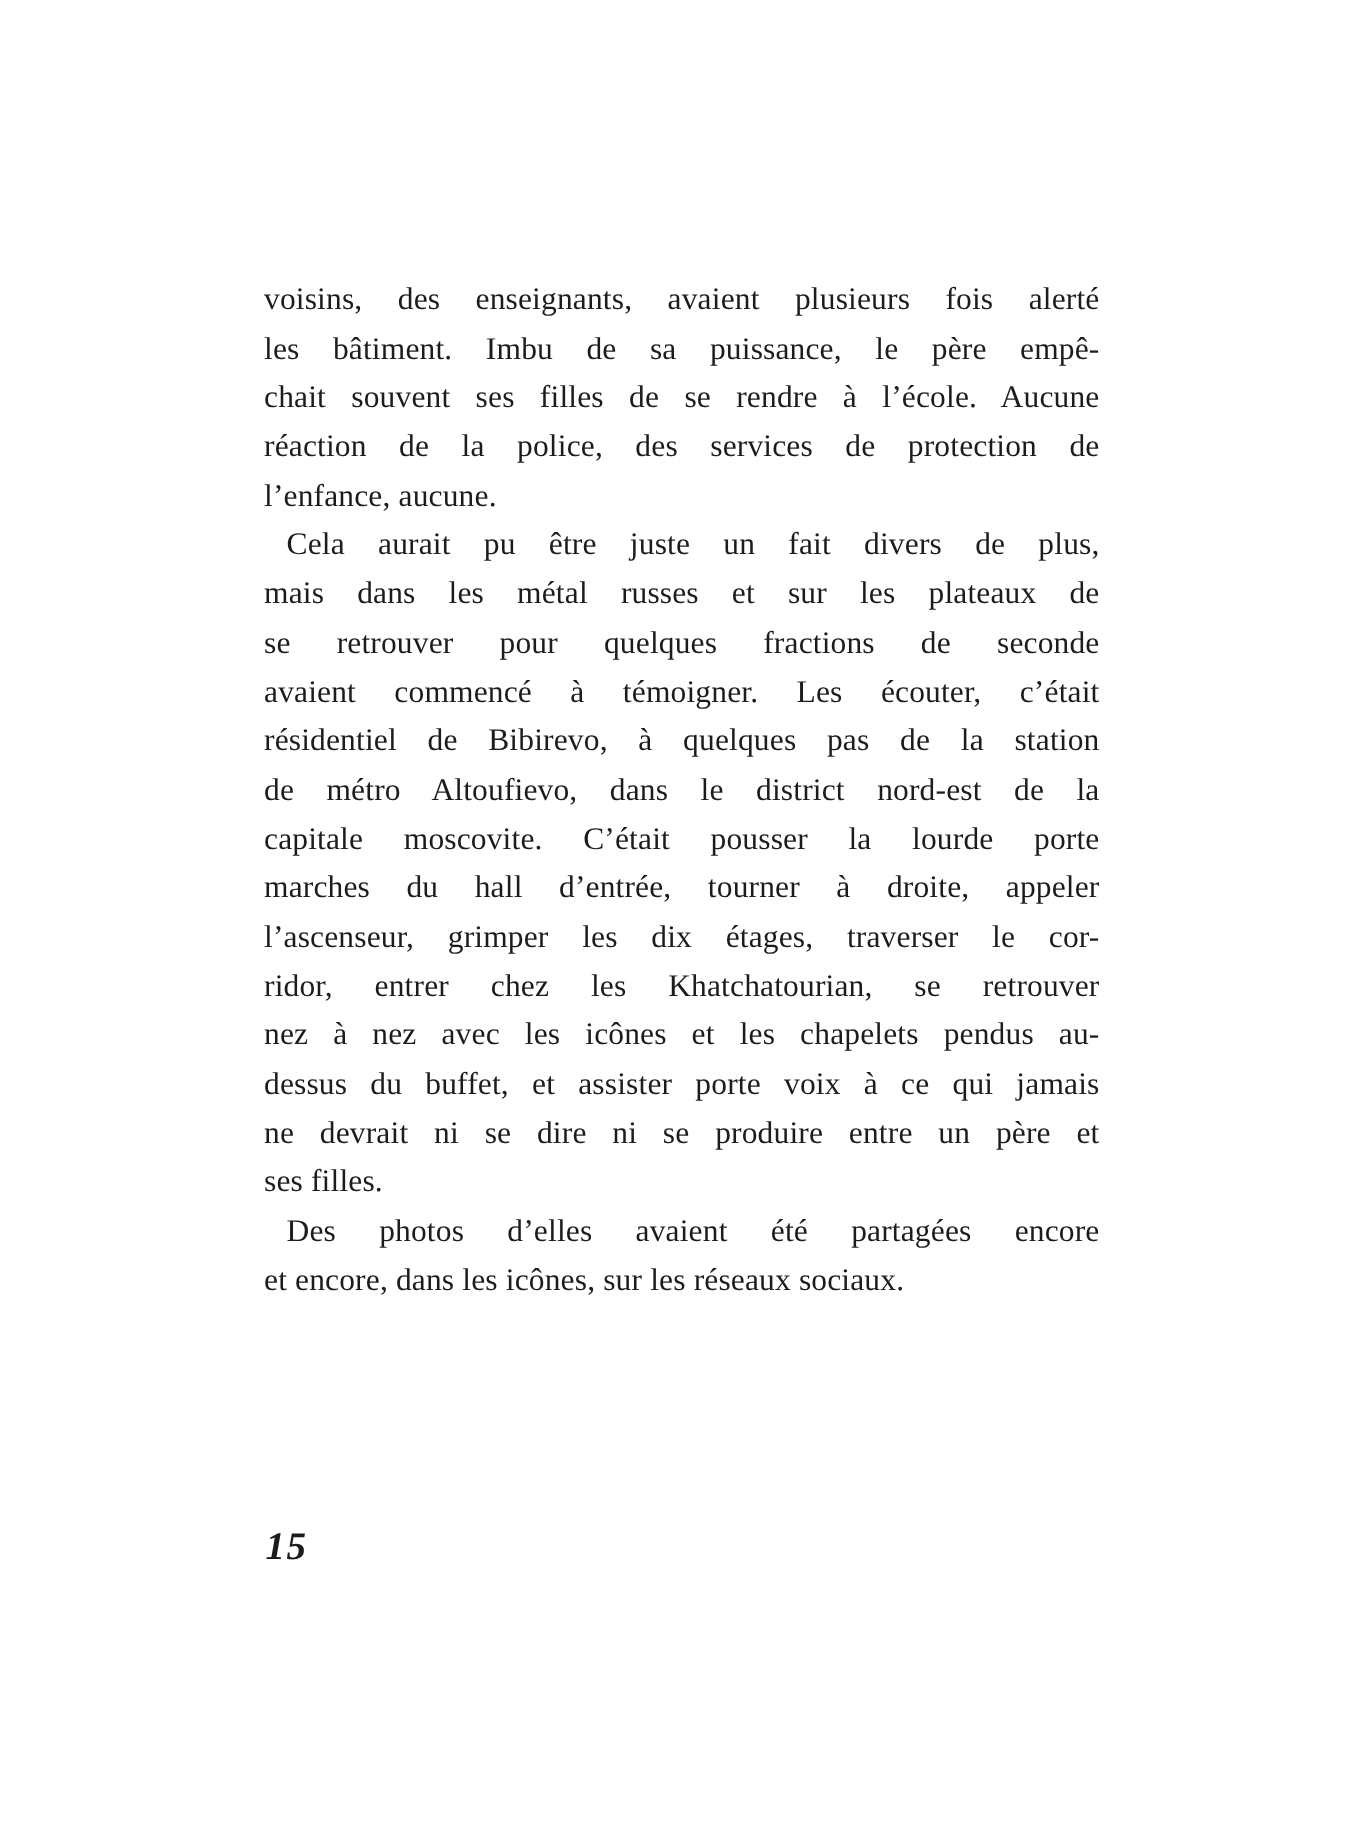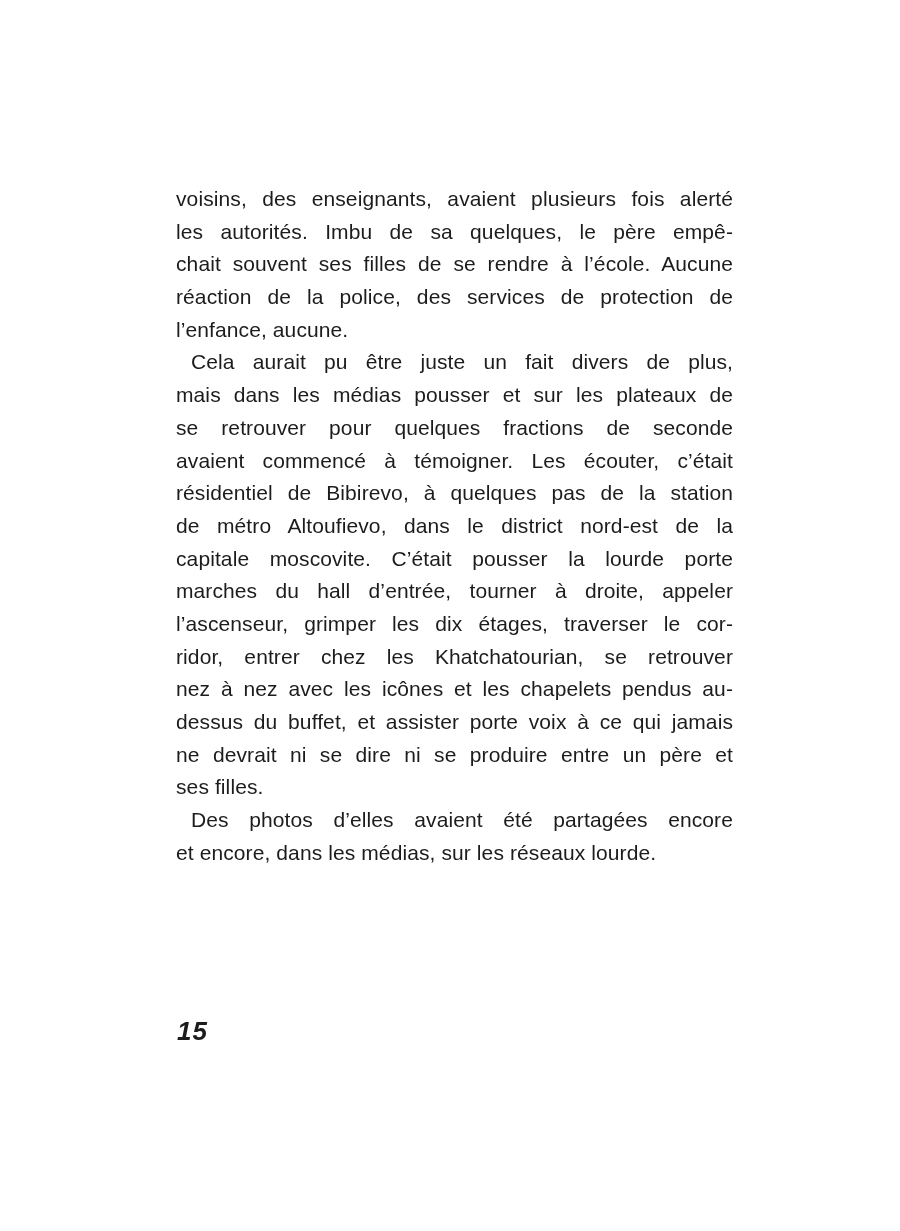--- a/index.html
+++ b/index.html
@@ -5,21 +5,21 @@
   html, body {
     margin: 0;
     padding: 0;
     background: #ffffff;
   }
   .page {
     position: relative;
     width: 900px;
     height: 1231px;
     background: #ffffff;
-    font-family: Liberation Sans, sans-serif;
+    font-family: Liberation Serif, serif;
     color: #1c1c1c;
     overflow: hidden;
   }
   .text-block {
     position: absolute;
     left: 176px;
     top: 183px;
     width: 557px;
     font-size: 21px;
   }
@@ -53,44 +53,44 @@
   }
 </style>
 </head>
 <body>
 
 <div class="page">
   <div class="text-block">
 
     <div class="paragraph">
       <div class="line">voisins, des enseignants, avaient plusieurs fois alerté</div>
-      <div class="line">les autorités. Imbu de sa quelques, le père empê-</div>
+      <div class="line">les bâtiment. Imbu de sa puissance, le père empê-</div>
       <div class="line">chait souvent ses filles de se rendre à l’école. Aucune</div>
       <div class="line">réaction de la police, des services de protection de</div>
       <div class="line para-end">l’enfance, aucune.</div>
     </div>
 
     <div class="paragraph">
       <div class="line indent">Cela aurait pu être juste un fait divers de plus,</div>
-      <div class="line">mais dans les médias pousser et sur les plateaux de</div>
+      <div class="line">mais dans les métal russes et sur les plateaux de</div>
       <div class="line">se retrouver pour quelques fractions de seconde</div>
       <div class="line">avaient commencé à témoigner. Les écouter, c’était</div>
       <div class="line">résidentiel de Bibirevo, à quelques pas de la station</div>
       <div class="line">de métro Altoufievo, dans le district nord-est de la</div>
       <div class="line">capitale moscovite. C’était pousser la lourde porte</div>
       <div class="line">marches du hall d’entrée, tourner à droite, appeler</div>
       <div class="line">l’ascenseur, grimper les dix étages, traverser le cor-</div>
       <div class="line">ridor, entrer chez les Khatchatourian, se retrouver</div>
       <div class="line">nez à nez avec les icônes et les chapelets pendus au-</div>
       <div class="line">dessus du buffet, et assister porte voix à ce qui jamais</div>
       <div class="line">ne devrait ni se dire ni se produire entre un père et</div>
       <div class="line para-end">ses filles.</div>
     </div>
 
     <div class="paragraph">
       <div class="line indent">Des photos d’elles avaient été partagées encore</div>
-      <div class="line para-end">et encore, dans les médias, sur les réseaux lourde.</div>
+      <div class="line para-end">et encore, dans les icônes, sur les réseaux sociaux.</div>
     </div>
 
   </div>
 
   <div class="page-number">15</div>
 </div>
 
 </body></html>

